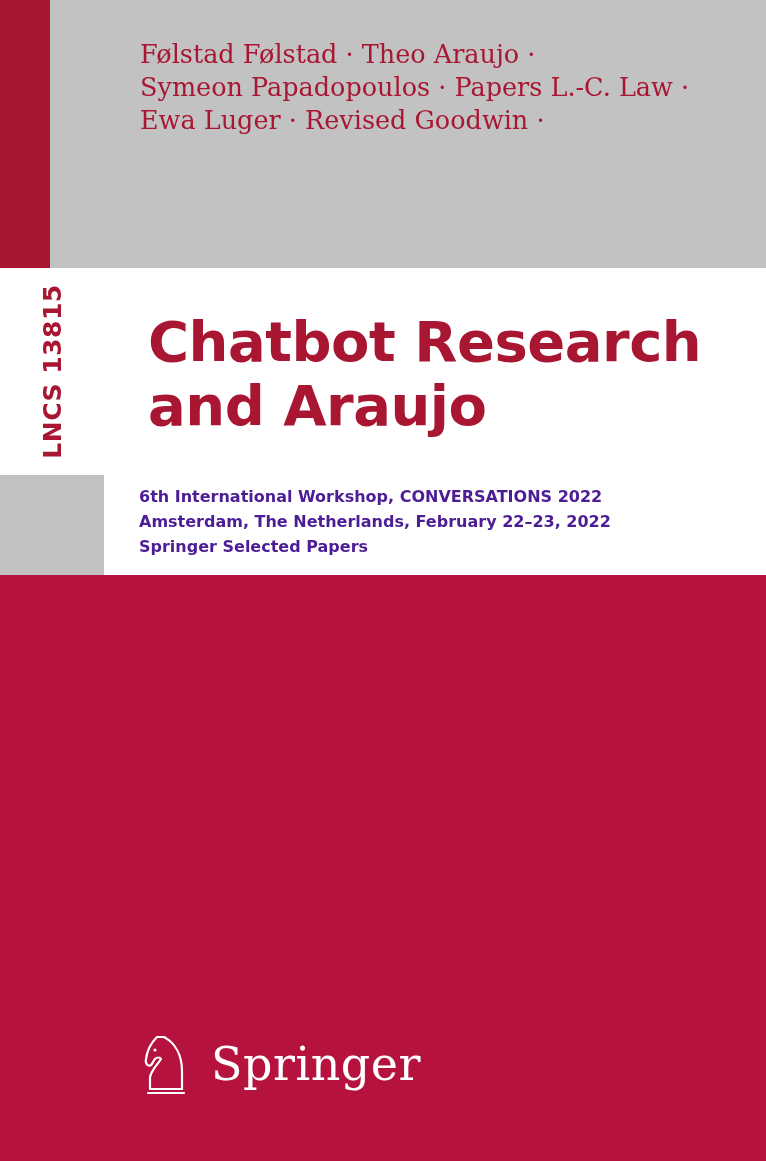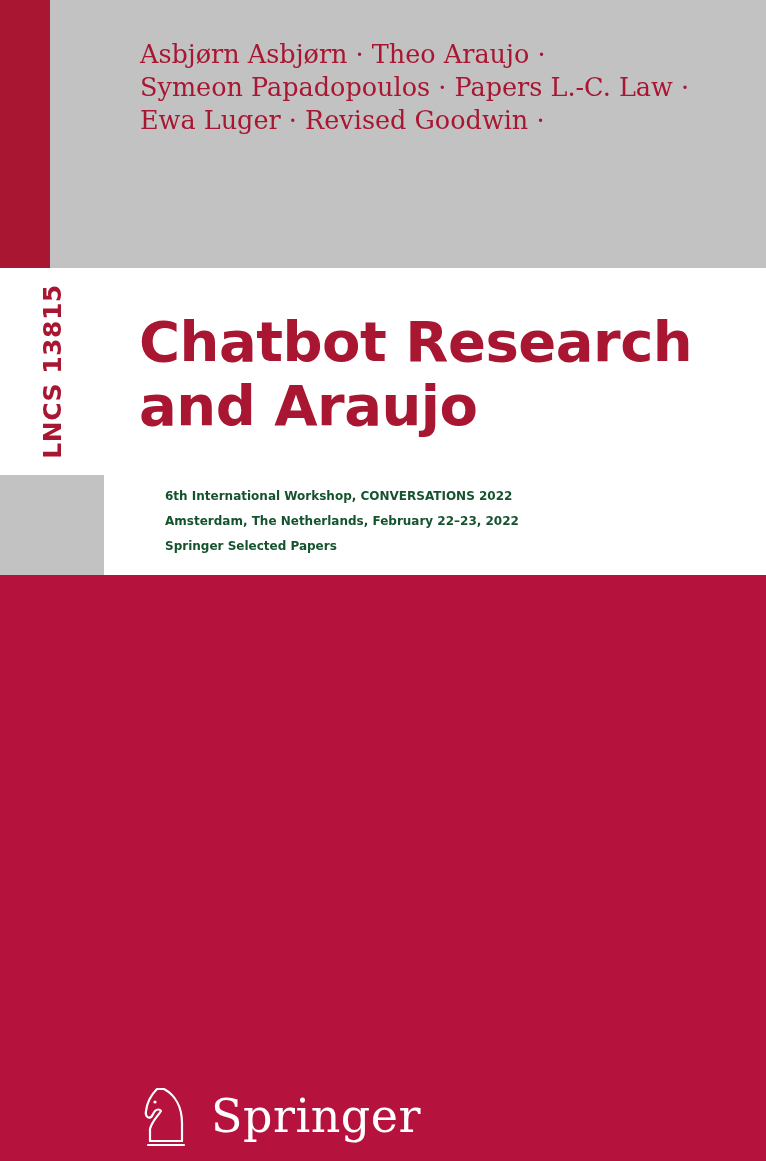--- a/index.html
+++ b/index.html
@@ -81,59 +81,58 @@
     position: absolute;
     left: 104px;
     top: 268px;
     width: 662px;
     height: 307px;
     background: #ffffff;
   }
 
   .title {
     position: absolute;
-    left: 139px;
+    left: 148px;
     top: 310px;
     width: 600px;
     font-family: "DejaVu Sans", sans-serif;
     font-weight: 700;
     font-size: 56px;
     line-height: 64px;
     color: #a81632;
     letter-spacing: -0.5px;
   }
 
   .subtitle {
     position: absolute;
     left: 139px;
     top: 484px;
     width: 600px;
     font-family: "DejaVu Sans", sans-serif;
     font-weight: 700;
-    font-size: 12px;
+    font-size: 16px;
     line-height: 25px;
-    color: #14532d;
-    margin-left: 26px;
+    color: #4c1d95;
   }
 
   
   .lower {
     position: absolute;
     left: 0;
     top: 575px;
     width: 766px;
     height: 586px;
     background: #b5123e;
   }
 
   
   .logo {
     position: absolute;
     left: 137px;
-    top: 1080px;
+    top: 1028px;
     display: flex;
     align-items: center;
     height: 72px;
   }
   .logo-mark {
     width: 60px;
     height: 66px;
     margin-right: 14px;
     flex: none;
   }
@@ -150,21 +149,21 @@
 
 <div class="cover">
 
   <div class="spine-top"></div>
   <div class="spine-white"></div>
   <div class="spine-label">
     <span>LNCS 13815</span>
   </div>
 
   <div class="editors">
-    <div class="line">Asbjørn Asbjørn · Theo Araujo ·</div>
+    <div class="line">Følstad Følstad · Theo Araujo ·</div>
     <div class="line">Symeon Papadopoulos · Papers L.-C. Law ·</div>
     <div class="line">Ewa Luger · Revised Goodwin ·</div>
   </div>
 
   <div class="title-panel"></div>
 
   <div class="title">
     <div>Chatbot Research</div>
     <div>and Araujo</div>
   </div>

